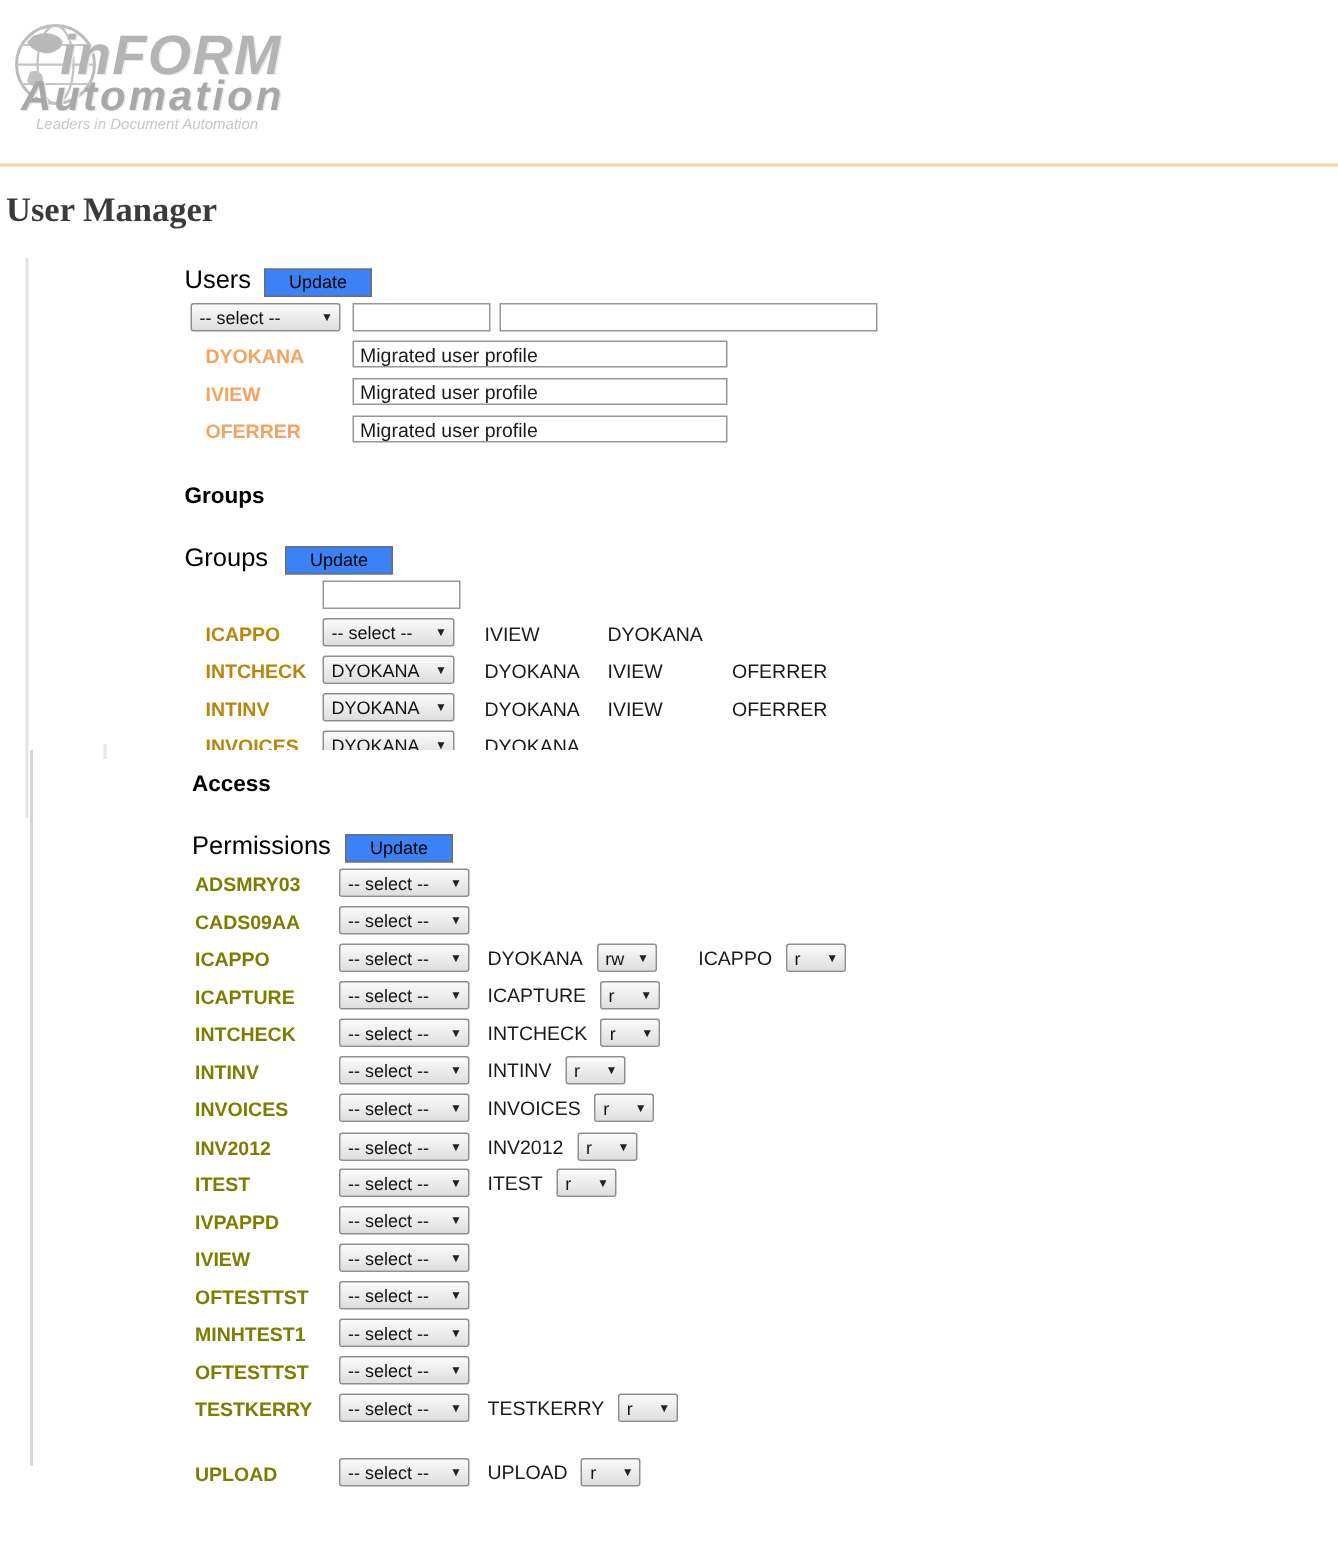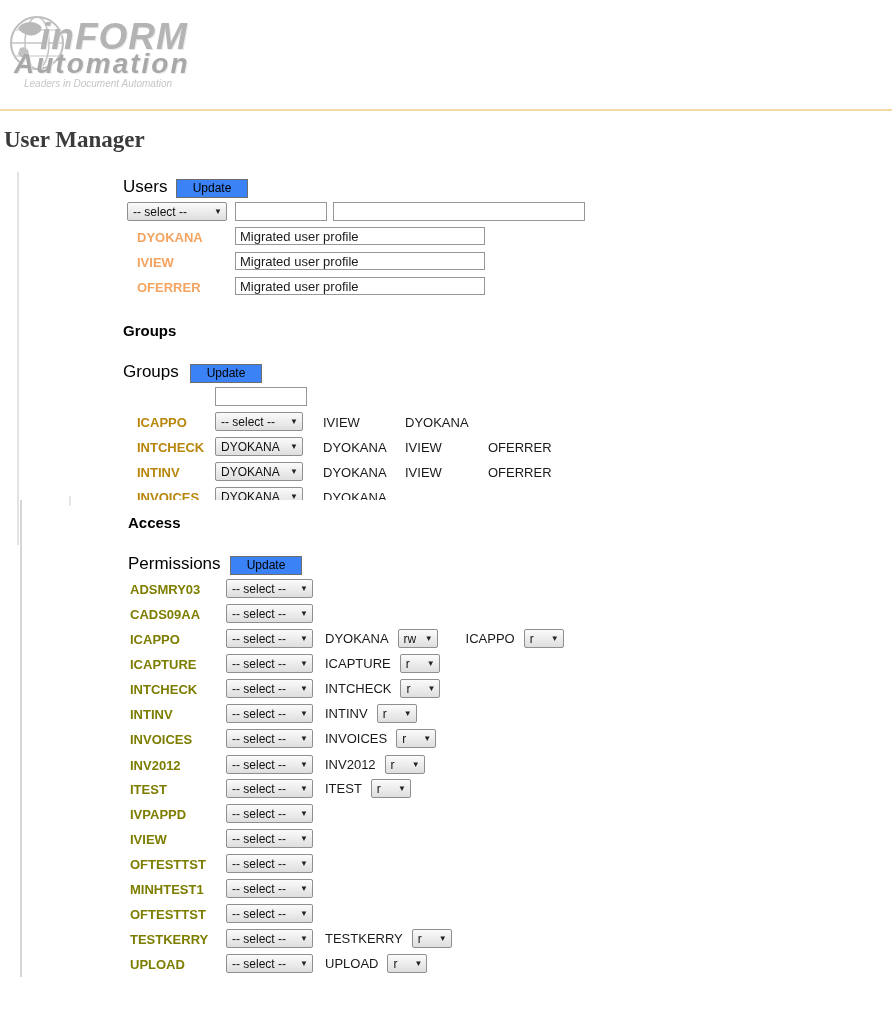--- a/index.html
+++ b/index.html
@@ -359,21 +359,21 @@
       <div class="grants">
         <span class="grant">
           <span>TESTKERRY</span>
           <div class="sel" style="width: 40px; position: static;">
             <span>r</span>
             <span class="arr">▼</span>
           </div>
         </span>
       </div>
     </div>
-    <div class="p-row" style="top: 375px;">
+    <div class="p-row" style="top: 393px;">
       <span class="p-label">UPLOAD</span>
       <div class="sel p-sel" style="width: 87px;">
         <span>-- select --</span>
         <span class="arr">▼</span>
       </div>
       <div class="grants">
         <span class="grant">
           <span>UPLOAD</span>
           <div class="sel" style="width: 40px; position: static;">
             <span>r</span>

